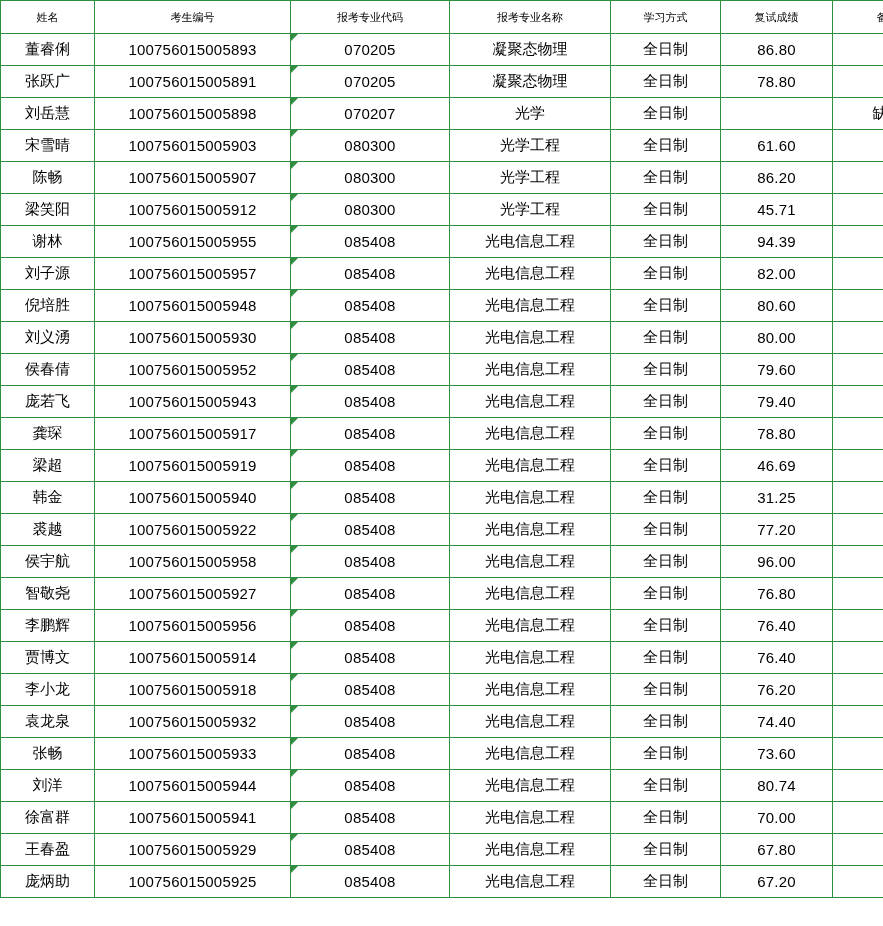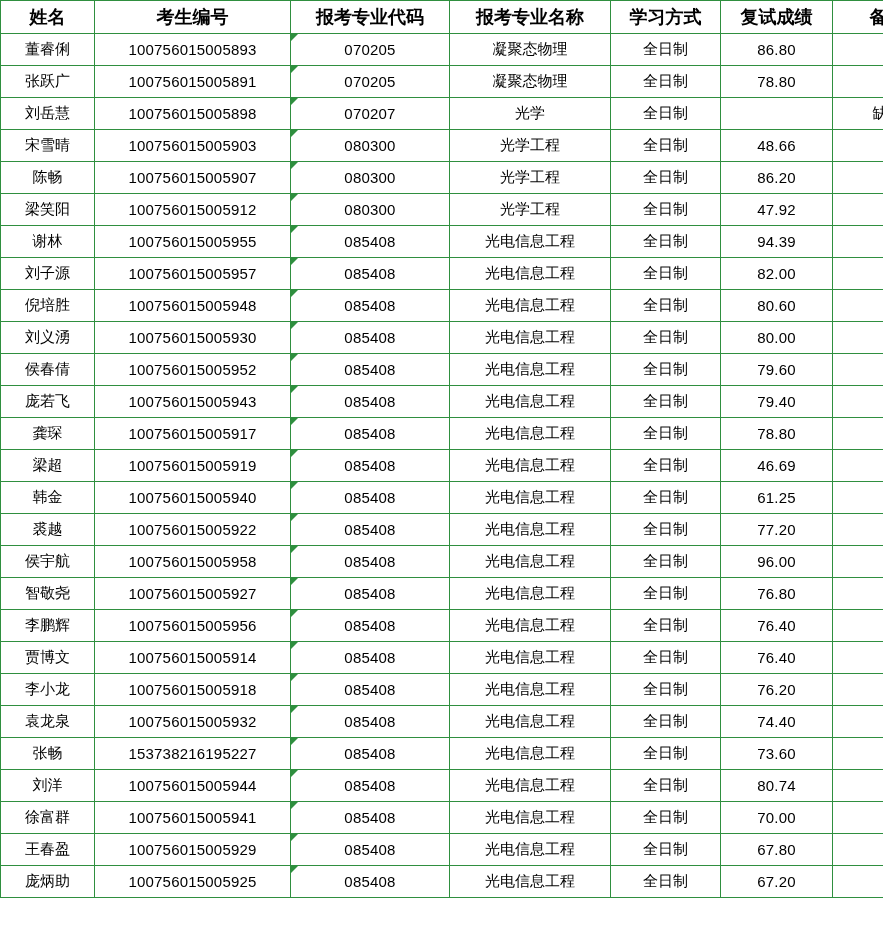--- a/index.html
+++ b/index.html
@@ -24,22 +24,22 @@
     padding: 0 4px;
     font-size: 15px;
     font-weight: normal;
     text-align: center;
     vertical-align: middle;
     overflow: hidden;
     white-space: nowrap;
     position: relative;
   }
   table.score-table thead th {
-    font-weight: bold;
-    font-size: 18px;
+    font-weight: normal;
+    font-size: 11px;
     height: 32px;
   }
   
   td.marked::before {
     content: "";
     position: absolute;
     top: 0;
     left: 0;
     width: 0;
     height: 0;
@@ -100,39 +100,39 @@
         <td class="col-studytype">全日制</td>
         <td class="col-score num"></td>
         <td class="col-remark">缺考</td>
       </tr>
       <tr>
         <td class="col-name">宋雪晴</td>
         <td class="col-id num">100756015005903</td>
         <td class="col-majorcode num marked">080300</td>
         <td class="col-majorname">光学工程</td>
         <td class="col-studytype">全日制</td>
-        <td class="col-score num">48.66</td>
+        <td class="col-score num">61.60</td>
         <td class="col-remark"></td>
       </tr>
       <tr>
         <td class="col-name">陈畅</td>
         <td class="col-id num">100756015005907</td>
         <td class="col-majorcode num marked">080300</td>
         <td class="col-majorname">光学工程</td>
         <td class="col-studytype">全日制</td>
         <td class="col-score num">86.20</td>
         <td class="col-remark"></td>
       </tr>
       <tr>
         <td class="col-name">梁笑阳</td>
         <td class="col-id num">100756015005912</td>
         <td class="col-majorcode num marked">080300</td>
         <td class="col-majorname">光学工程</td>
         <td class="col-studytype">全日制</td>
-        <td class="col-score num">47.92</td>
+        <td class="col-score num">45.71</td>
         <td class="col-remark"></td>
       </tr>
       <tr>
         <td class="col-name">谢林</td>
         <td class="col-id num">100756015005955</td>
         <td class="col-majorcode num marked">085408</td>
         <td class="col-majorname">光电信息工程</td>
         <td class="col-studytype">全日制</td>
         <td class="col-score num">94.39</td>
         <td class="col-remark"></td>
@@ -199,21 +199,21 @@
         <td class="col-studytype">全日制</td>
         <td class="col-score num">46.69</td>
         <td class="col-remark"></td>
       </tr>
       <tr>
         <td class="col-name">韩金</td>
         <td class="col-id num">100756015005940</td>
         <td class="col-majorcode num marked">085408</td>
         <td class="col-majorname">光电信息工程</td>
         <td class="col-studytype">全日制</td>
-        <td class="col-score num">61.25</td>
+        <td class="col-score num">31.25</td>
         <td class="col-remark"></td>
       </tr>
       <tr>
         <td class="col-name">裘越</td>
         <td class="col-id num">100756015005922</td>
         <td class="col-majorcode num marked">085408</td>
         <td class="col-majorname">光电信息工程</td>
         <td class="col-studytype">全日制</td>
         <td class="col-score num">77.20</td>
         <td class="col-remark"></td>
@@ -267,21 +267,21 @@
         <td class="col-name">袁龙泉</td>
         <td class="col-id num">100756015005932</td>
         <td class="col-majorcode num marked">085408</td>
         <td class="col-majorname">光电信息工程</td>
         <td class="col-studytype">全日制</td>
         <td class="col-score num">74.40</td>
         <td class="col-remark"></td>
       </tr>
       <tr>
         <td class="col-name">张畅</td>
-        <td class="col-id num">153738216195227</td>
+        <td class="col-id num">100756015005933</td>
         <td class="col-majorcode num marked">085408</td>
         <td class="col-majorname">光电信息工程</td>
         <td class="col-studytype">全日制</td>
         <td class="col-score num">73.60</td>
         <td class="col-remark"></td>
       </tr>
       <tr>
         <td class="col-name">刘洋</td>
         <td class="col-id num">100756015005944</td>
         <td class="col-majorcode num marked">085408</td>

